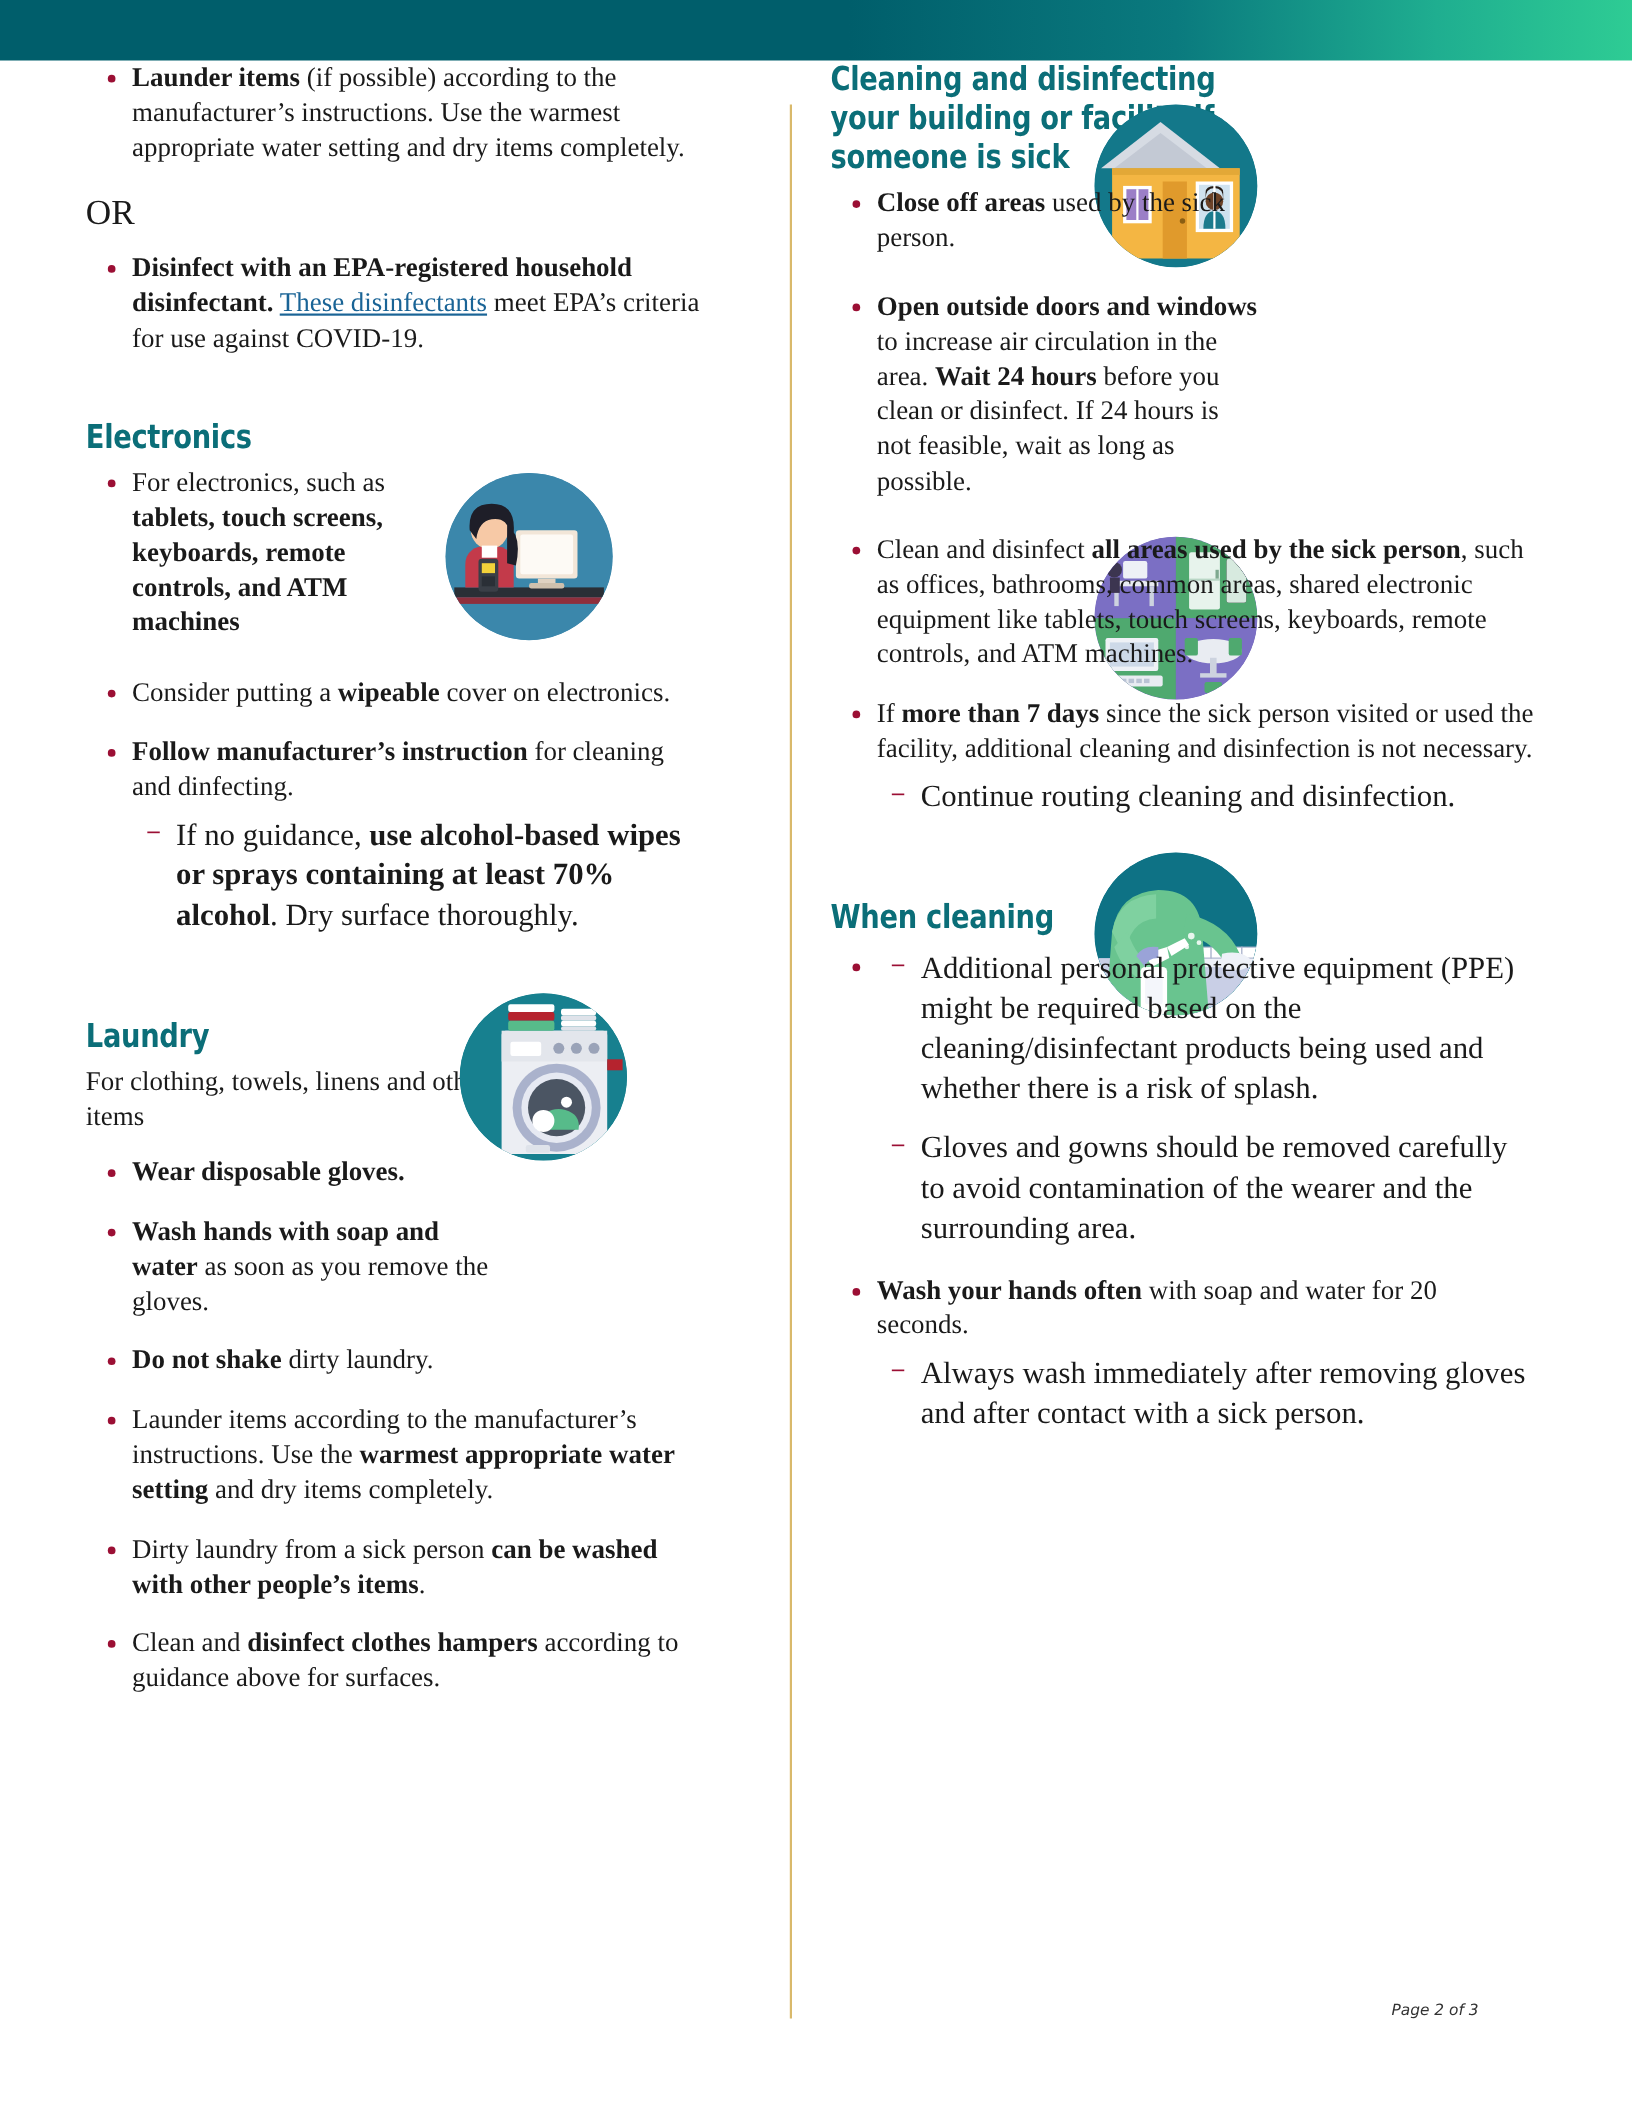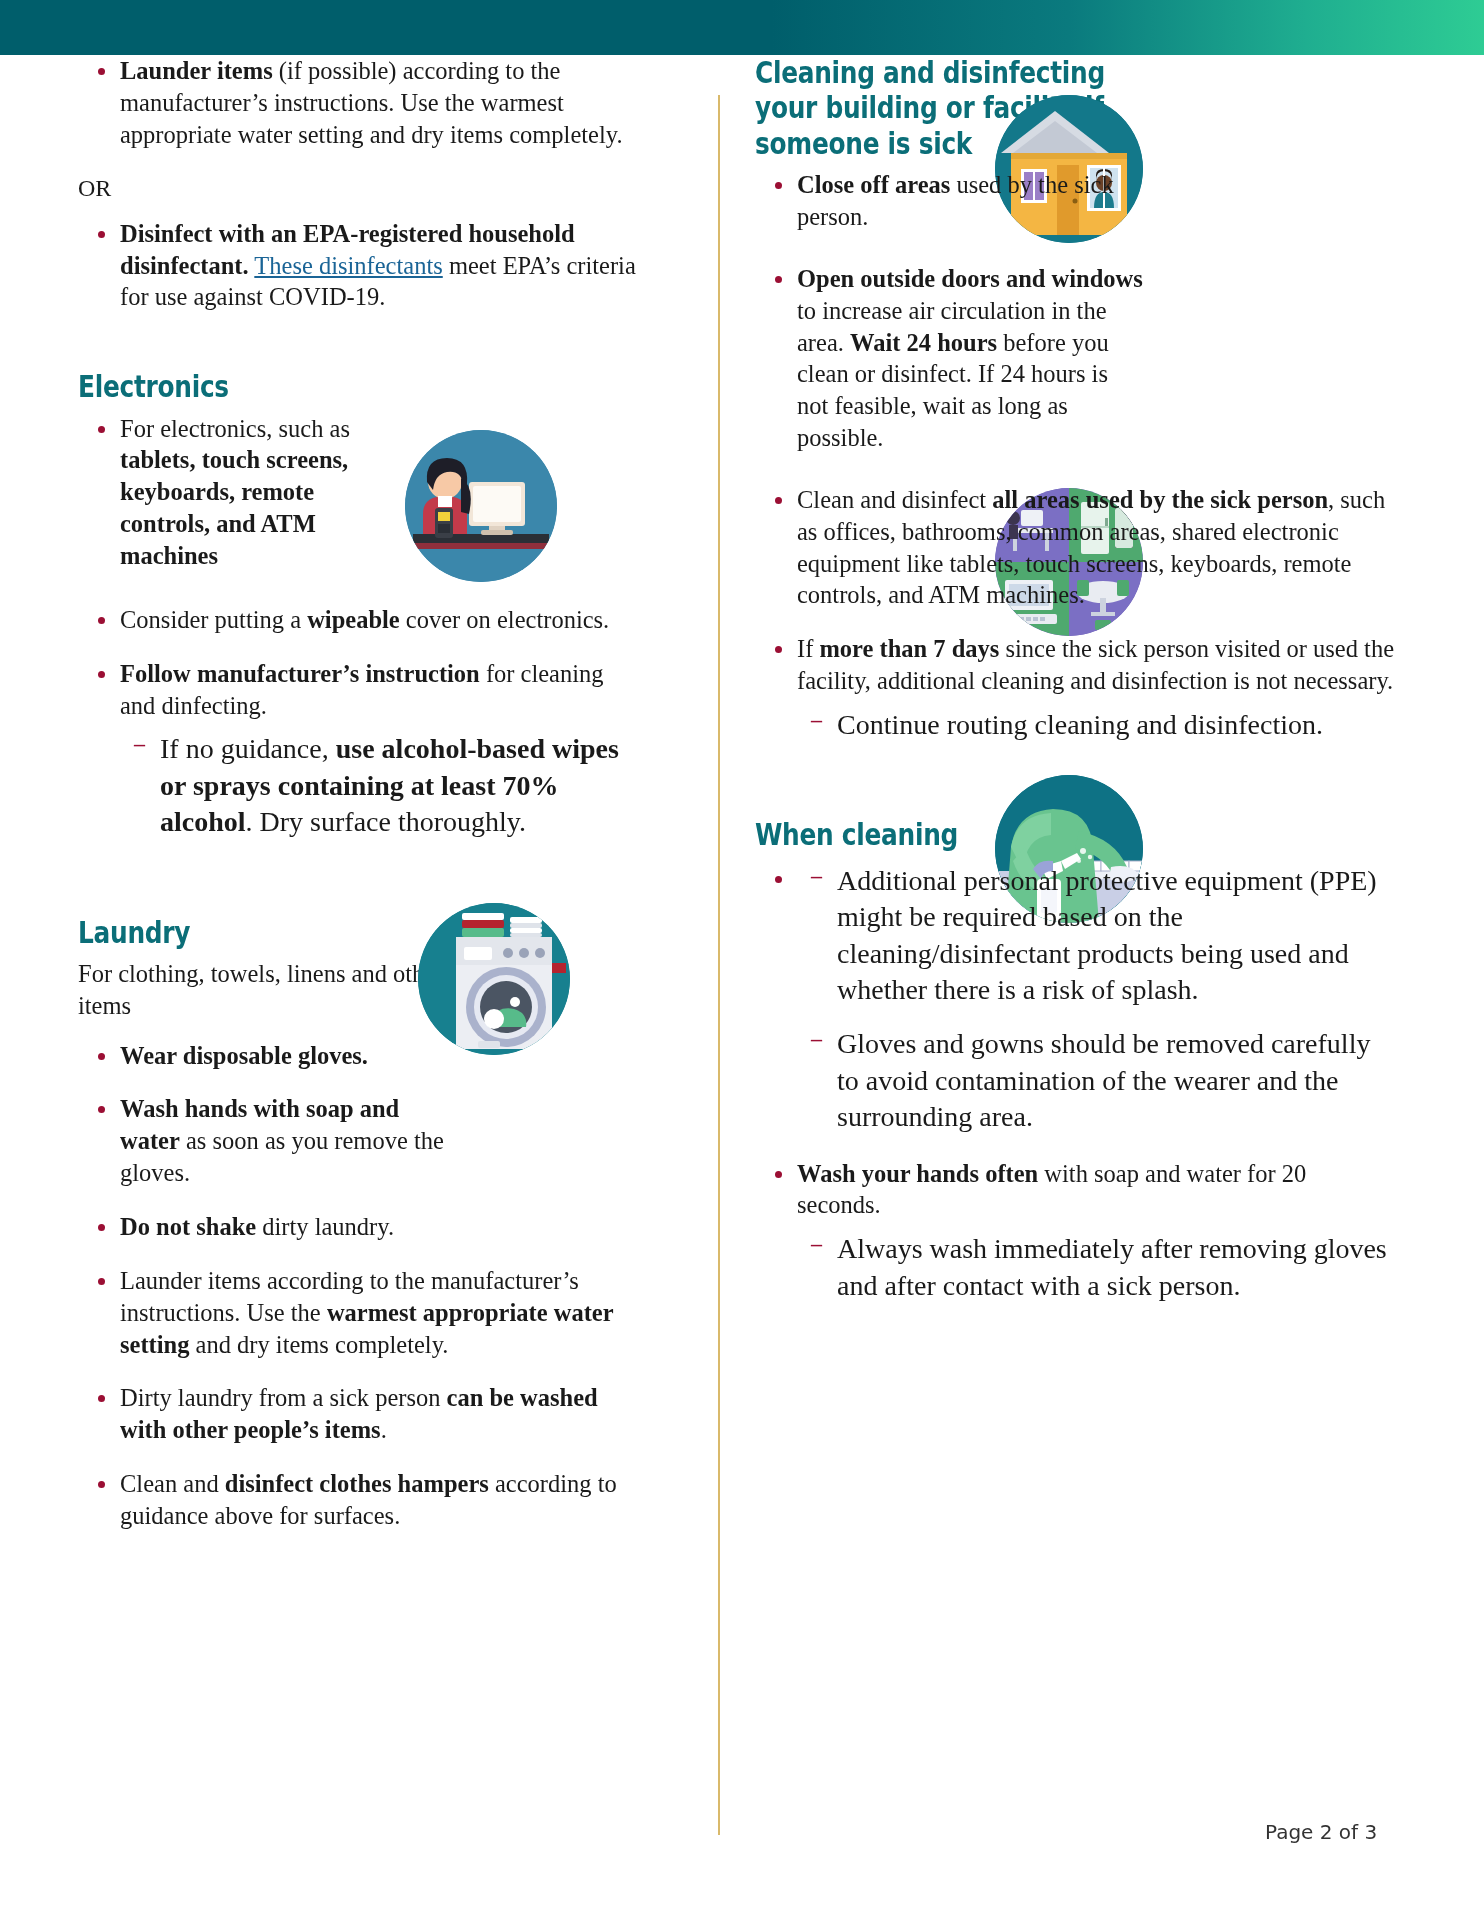--- a/index.html
+++ b/index.html
@@ -67,21 +67,21 @@
   ul.sub > li::before{
     content:"–";
     position:absolute;left:14px;top:-1px;
     color:#9b0f34;
     font-weight:bold;
     font-size:22px;
   }
   .plain{
     font-size:24.5px;line-height:1.30;margin:0 0 18px 0;
   }
-  .orline{font-size:24px;line-height:1.3;margin:6px 0 14px 0;}
+  .orline{font-size:32px;line-height:1.3;margin:6px 0 14px 0;}
   b{font-weight:bold;}
   a.lk{color:#1a6496;text-decoration:underline;}
   .gap{height:34px;}
   .gap-l{height:52px;}
 
   
   .ill{position:absolute;border-radius:50%;overflow:hidden;}
   .ill *{position:absolute;}
 
   
@@ -91,21 +91,21 @@
   
   #ill-house{left:240px;top:40px;width:148px;height:148px;background:#13788a;}
   
   #ill-office{left:240px;top:225px;width:148px;height:148px;background:#6f63b8;}
   
   #ill-cleaning{left:240px;top:720px;width:148px;height:148px;background:#0e7285;}
 
   .pagenum{
     position:absolute;left:1265px;top:1765px;
     font-family:"DejaVu Sans","Liberation Sans", sans-serif;
-    font-size:20px;color:#333;
+    font-style:italic;font-size:14px;color:#333;
   }
 </style>
 </head>
 <body>
 
 <div class="topbar"></div>
 
 <div class="page">
 
   <div class="divider"></div>

